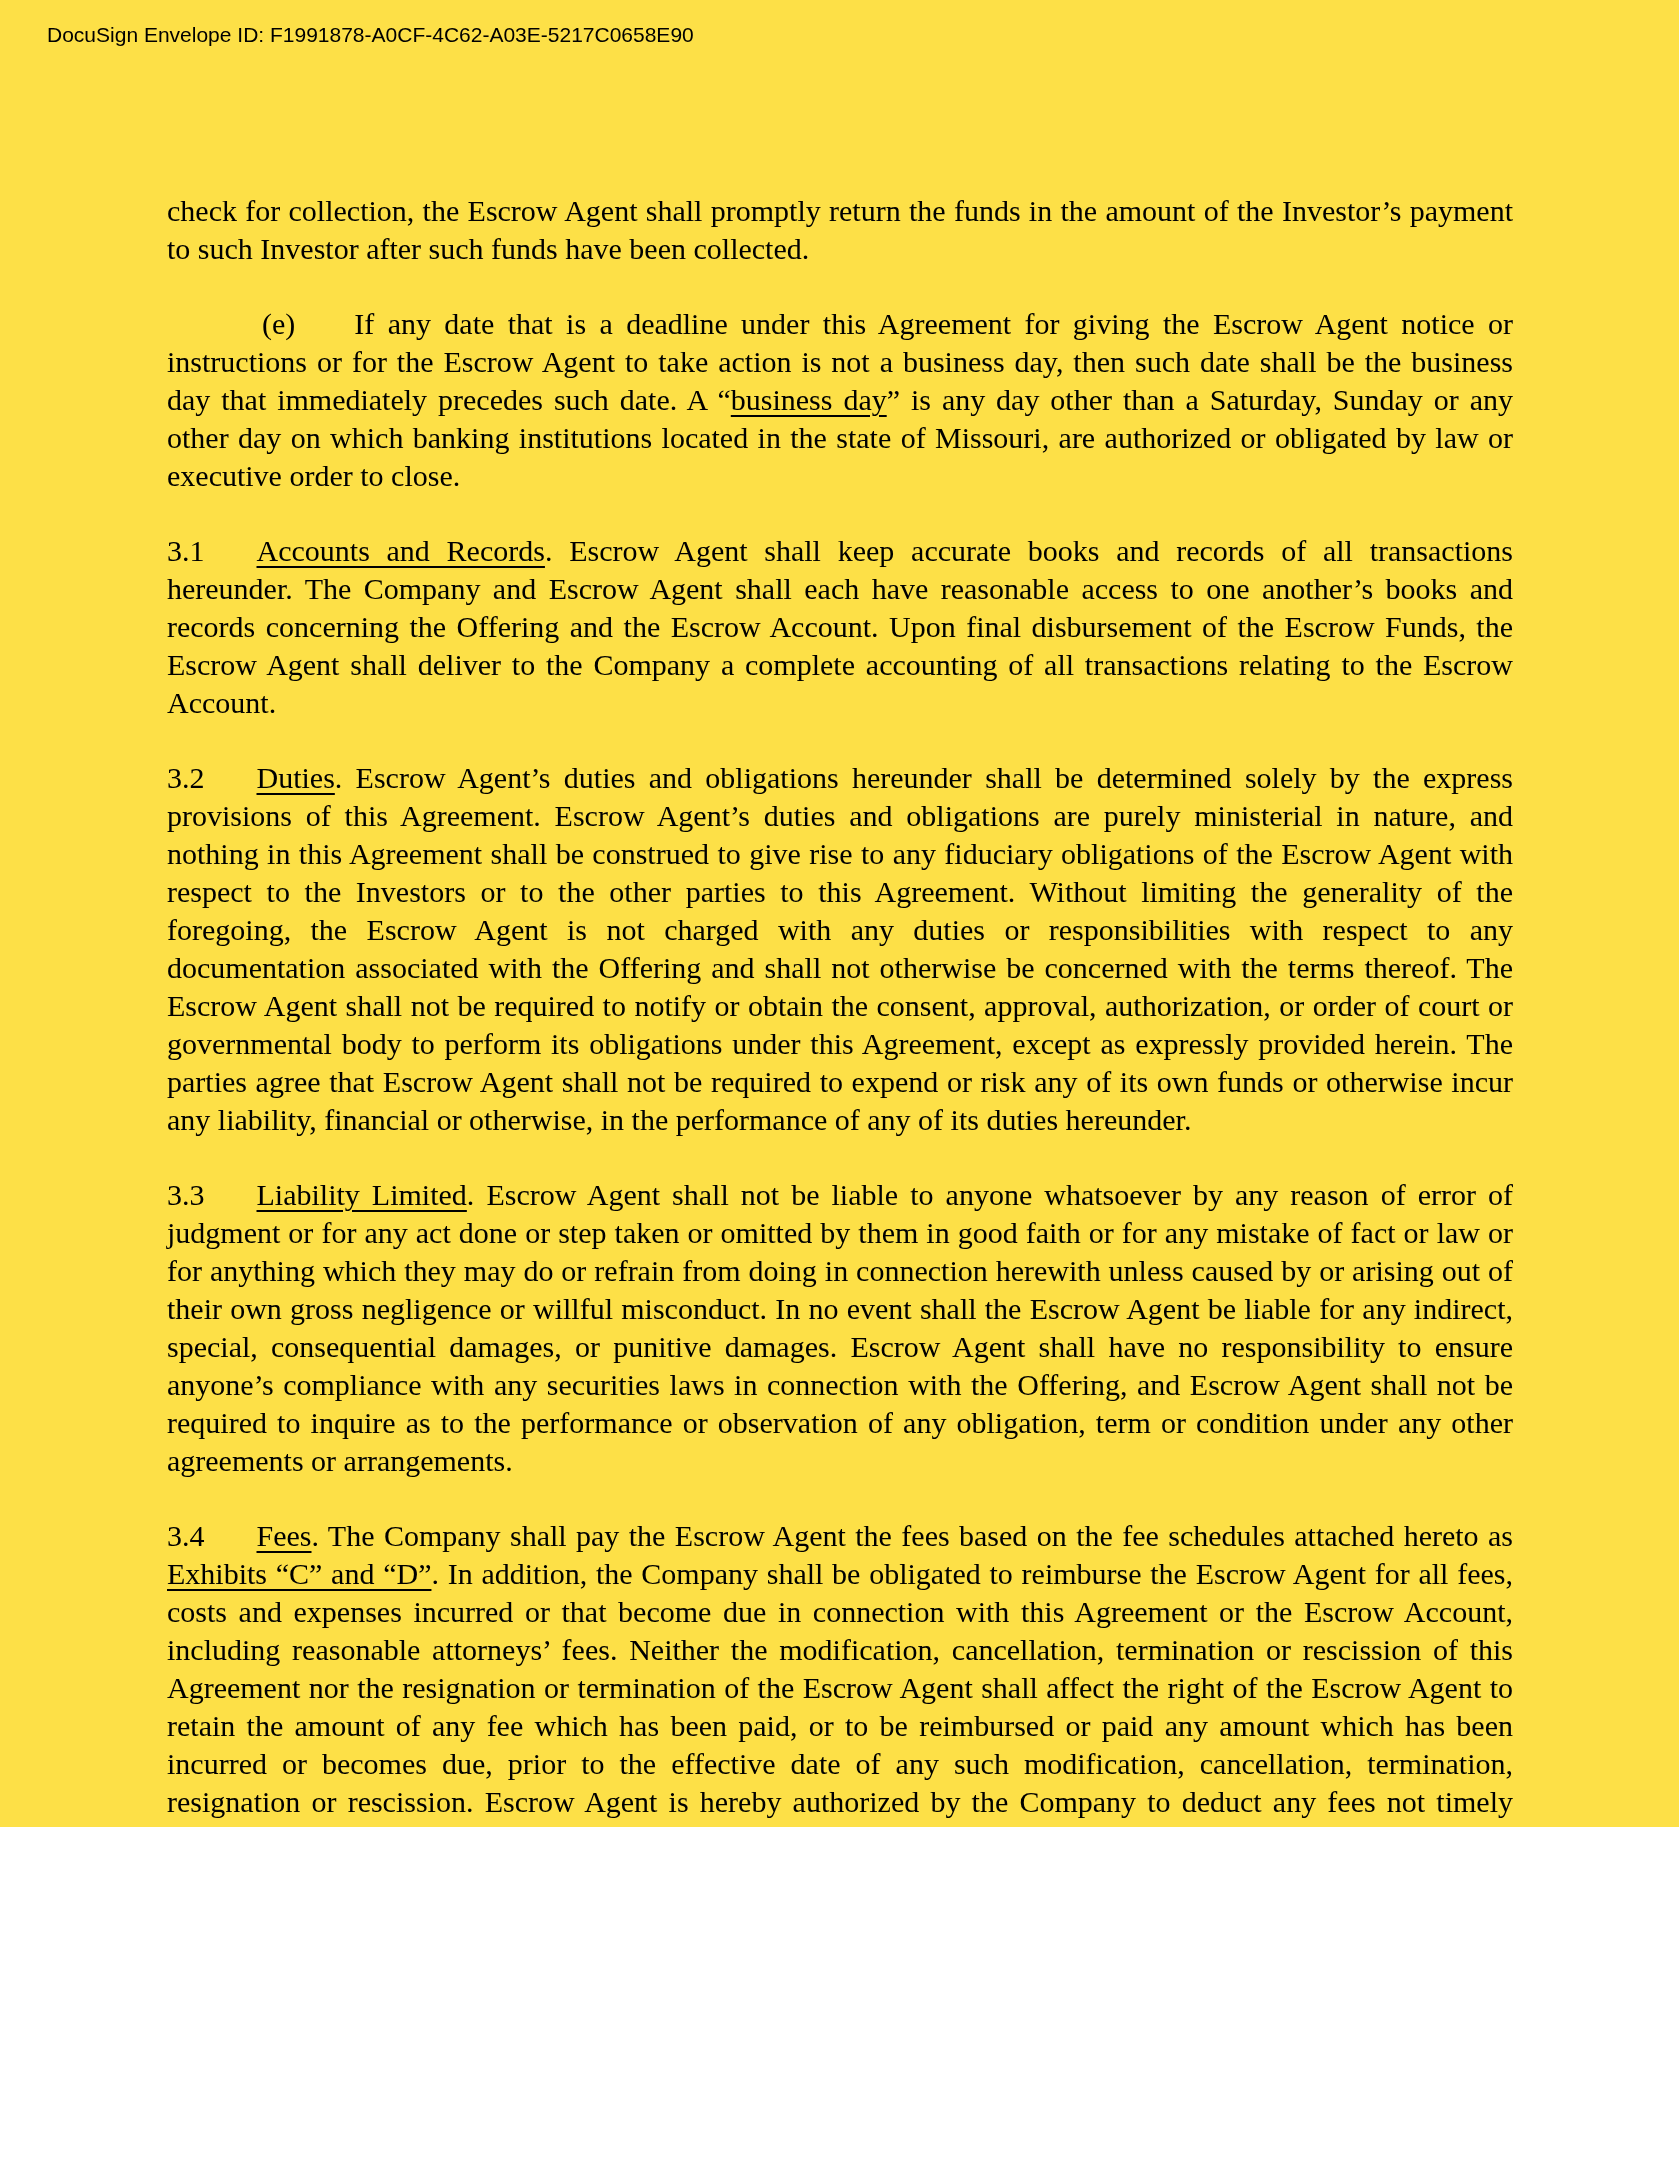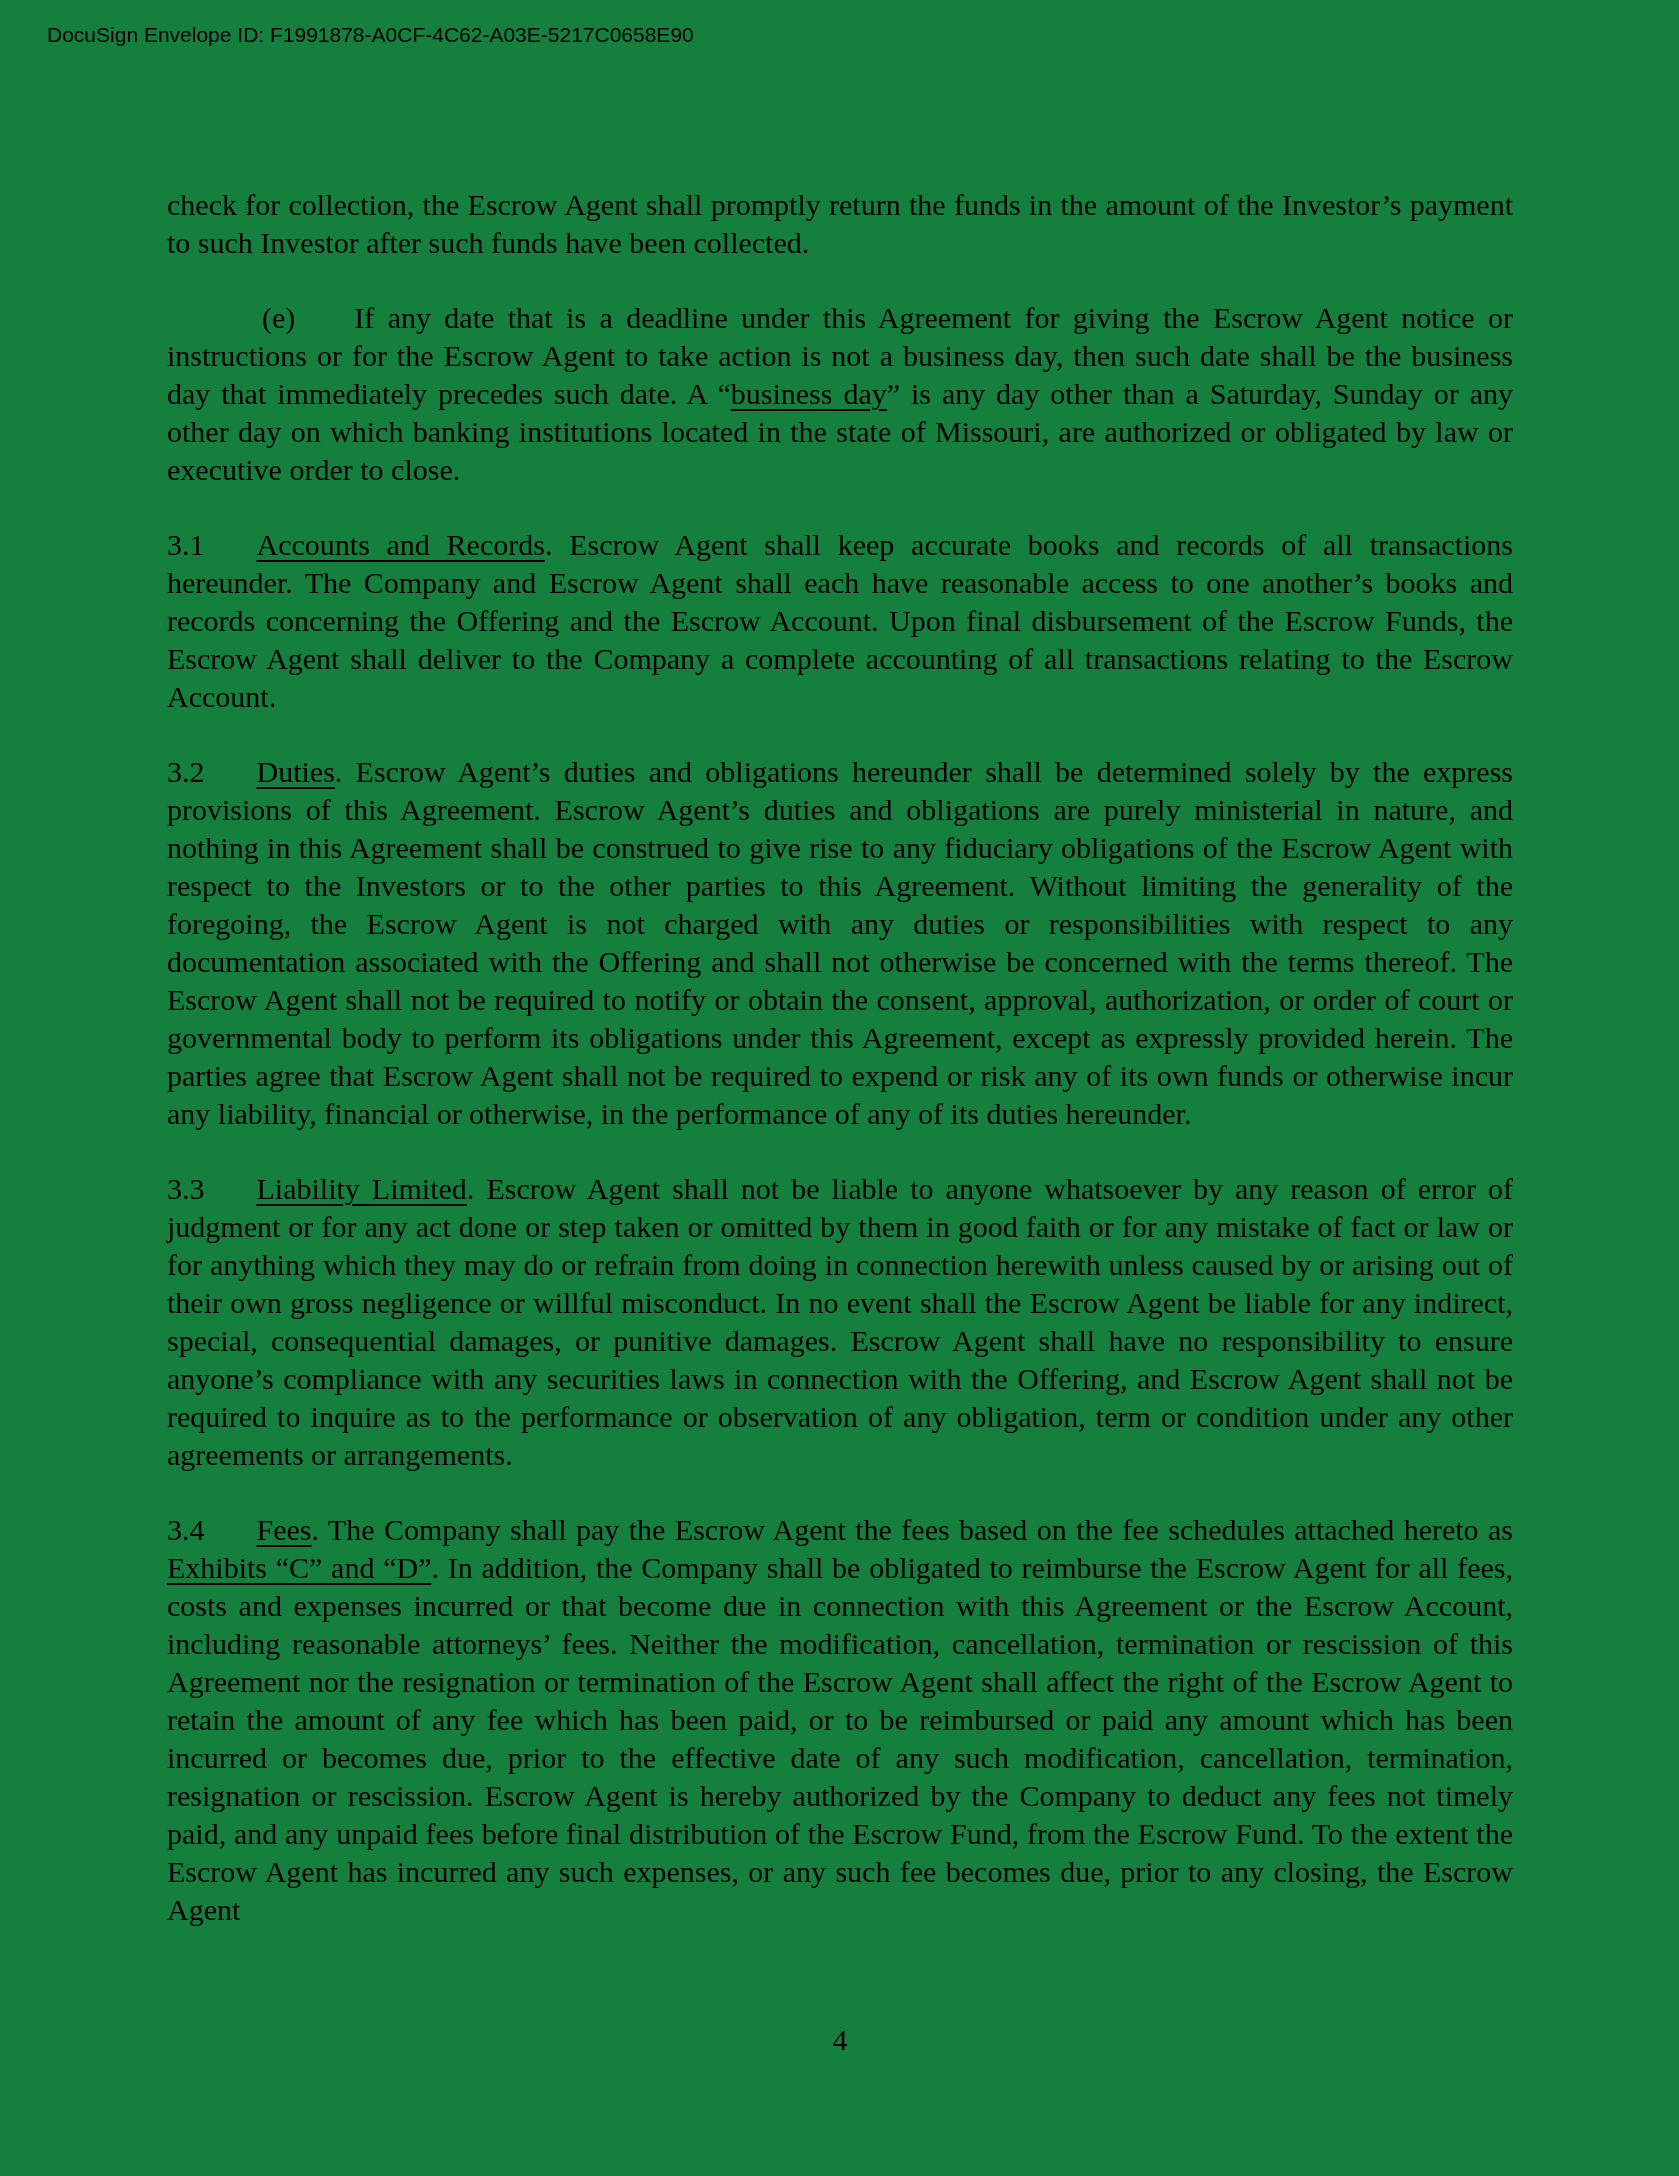--- a/index.html
+++ b/index.html
@@ -3,22 +3,22 @@
 <meta charset="utf-8">
 <style>
   html, body {
     margin: 0;
     padding: 0;
     background: #ffffff;
   }
   .page {
     position: relative;
     width: 1680px;
-    height: 2176px;
-    background: #15803d;
+    height: 1827px;
+    background: #fde047;
     color: #000000;
     overflow: hidden;
   }
   .docusign-header {
     position: absolute;
     top: 23.4px;
     left: 47px;
     font-family: "Liberation Sans", sans-serif;
     font-size: 21px;
     color: #000000;
@@ -28,21 +28,21 @@
     position: absolute;
     top: 174px;
     left: 167px;
     width: 1346px;
     font-family: "Liberation Serif", serif;
     font-size: 30px;
     line-height: 38px;
     color: #000000;
   }
   .para {
-    margin: 12px 0 37px 0;
+    margin: 18px 0 37px 0;
     text-align: justify;
     hyphens: none;
   }
   .para.indent {
     text-indent: 95px;
   }
   .para.heading {
     text-align: center;
     text-indent: 0;
   }

